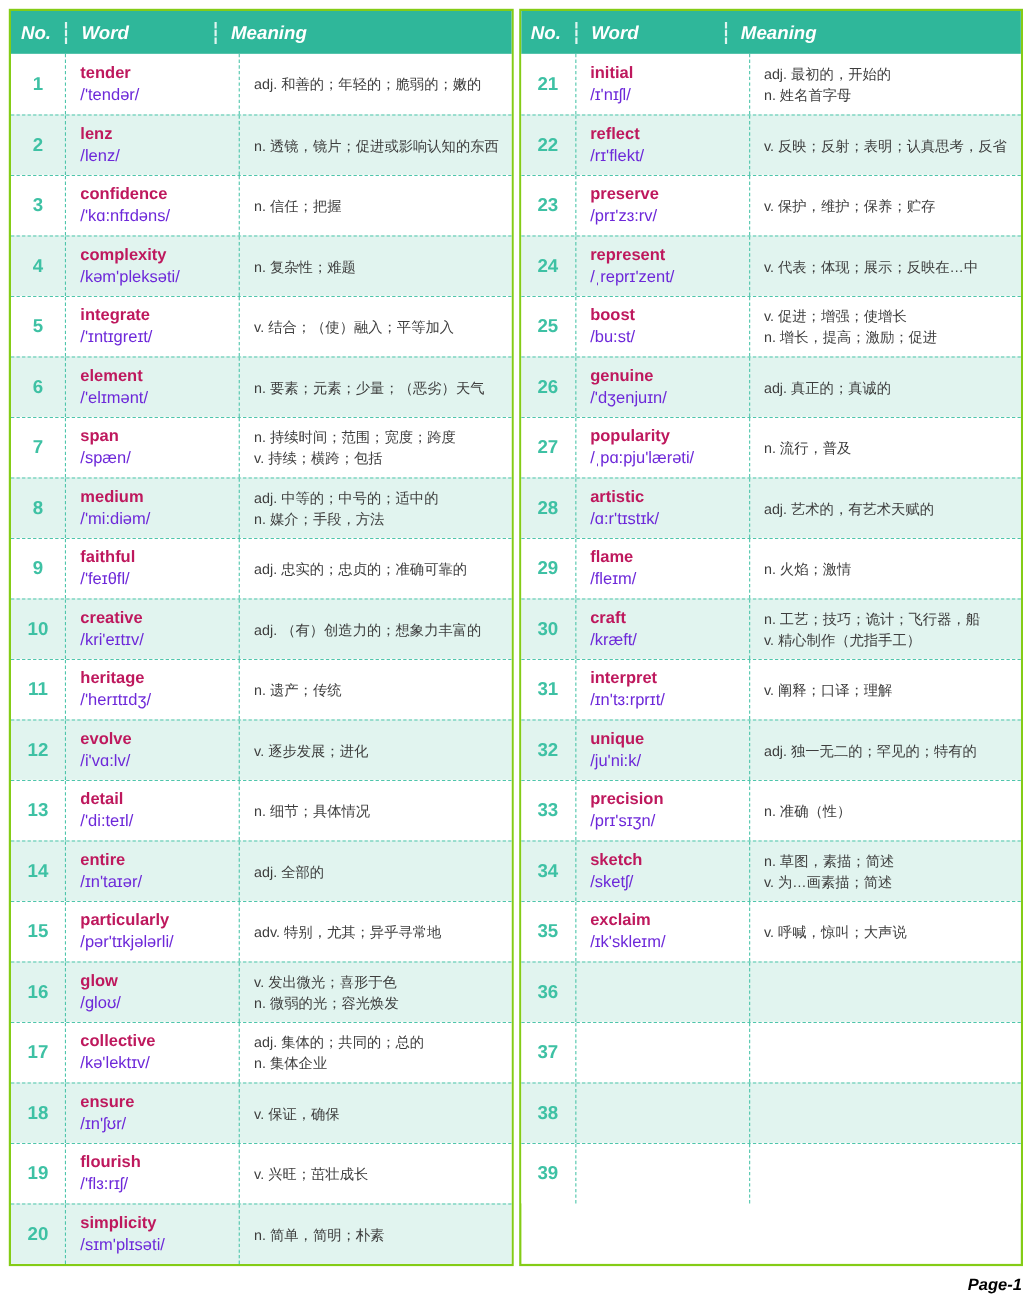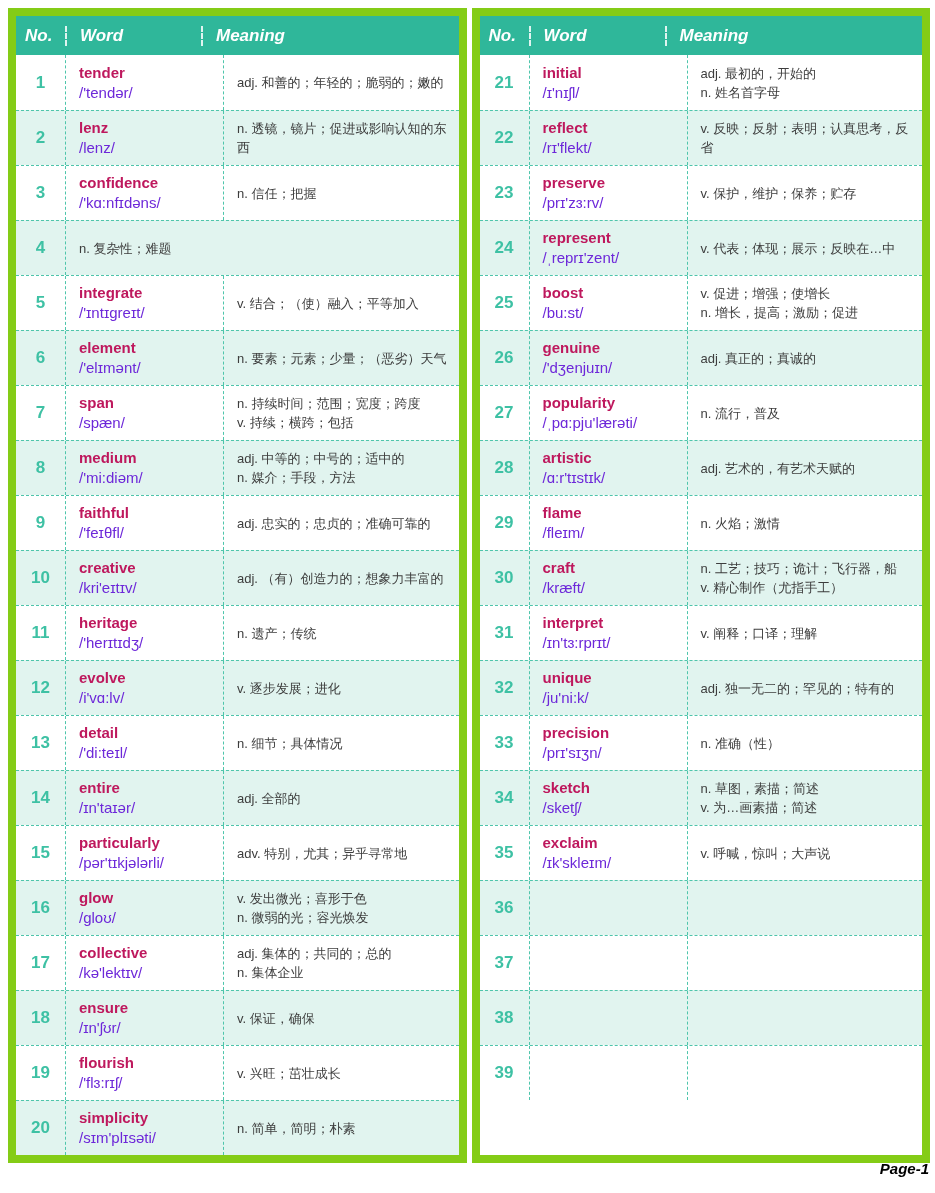--- a/index.html
+++ b/index.html
@@ -7,21 +7,21 @@
     width:935px;height:1193px;position:relative;
     font-family:"Liberation Sans","DejaVu Sans",sans-serif;
     -webkit-font-smoothing:antialiased;
   }
   .tables{
     position:absolute;left:8px;top:8px;width:922px;
     display:flex;gap:5px;
   }
   .vtable{
     flex:1 1 0;
-    border:8px solid #84cc16;
+    border:2px solid #84cc16;
     background:#ffffff;
     display:flex;flex-direction:column;
     box-sizing:border-box;
   }
   .thead{
     display:flex;height:39px;background:#2fb79a;color:#ffffff;
     font-weight:bold;font-style:italic;font-size:17px;
     align-items:center;flex:0 0 39px;
   }
   .th{box-sizing:border-box;padding-left:10px;}
@@ -94,20 +94,24 @@
           <div class="cell word">
             <div class="w">confidence</div>
             <div class="ipa">/'kɑ:nfɪdəns/</div>
           </div>
           <div class="cell meaning">
             <div class="m-line">n. 信任；把握</div>
           </div>
         </div>
         <div class="row">
           <div class="cell no">4</div>
+          <div class="cell word">
+            <div class="w">complexity</div>
+            <div class="ipa">/kəm'pleksəti/</div>
+          </div>
           <div class="cell meaning">
             <div class="m-line">n. 复杂性；难题</div>
           </div>
         </div>
         <div class="row">
           <div class="cell no">5</div>
           <div class="cell word">
             <div class="w">integrate</div>
             <div class="ipa">/'ɪntɪgreɪt/</div>
           </div>

